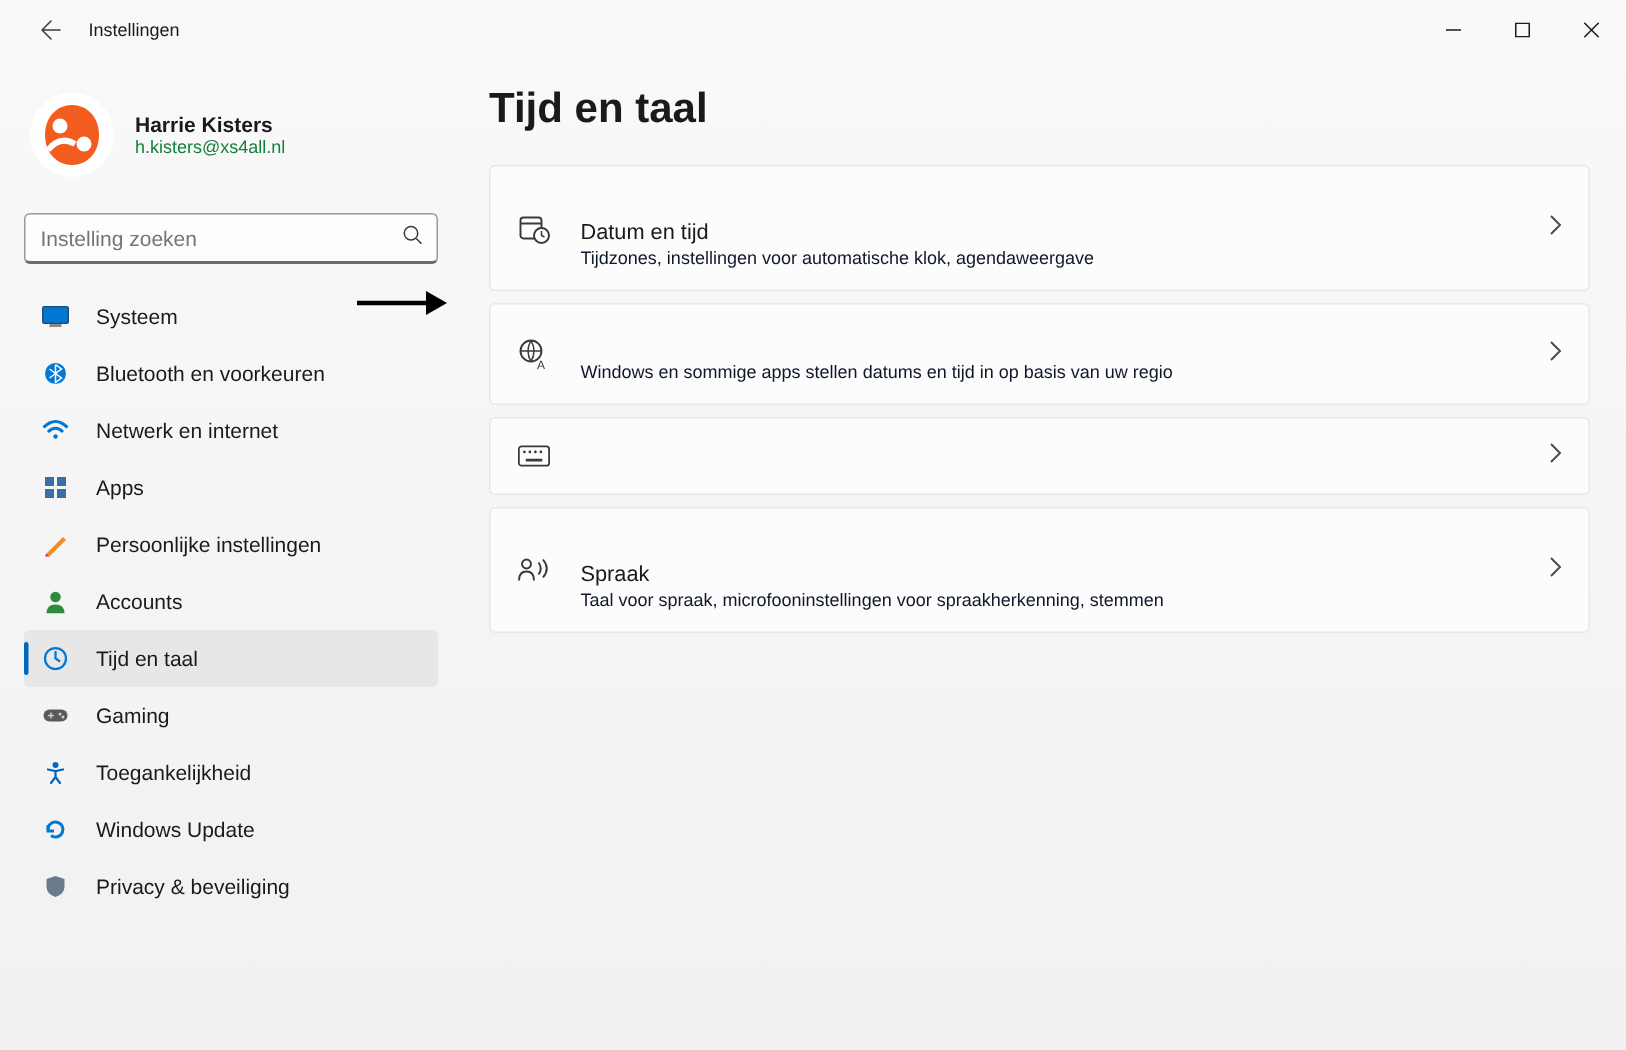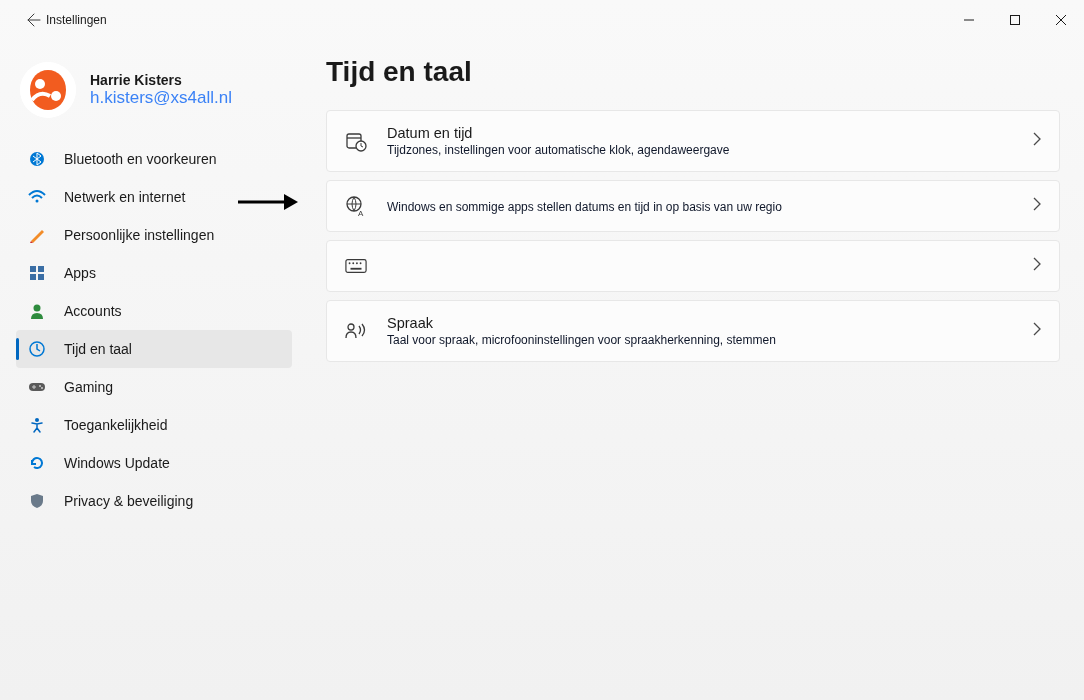--- a/index.html
+++ b/index.html
@@ -1,40 +1,40 @@
 <!DOCTYPE html>
 <html><head>
 <meta charset="utf-8">
 <style>
   * { margin: 0; padding: 0; box-sizing: border-box; font-family: "Segoe UI", sans-serif; }
   body { width: 1084px; height: 700px; background: linear-gradient(180deg, #f9f9f9 0%, #f1f1f1 100%); overflow: hidden; color: #1a1a1a; }
   .titlebar { height: 40px; display: flex; align-items: center; padding-left: 22px; }
   .back-btn { width: 24px; height: 24px; display:flex; align-items:center; justify-content:center; cursor:pointer; }
-  .title-text { margin-left: 0; font-size: 12px; }
+  .title-text { margin-left: 13px; font-size: 12px; }
   .win-controls { margin-left:auto; display:flex; }
   .win-btn { width:46px; height:32px; display:flex; align-items:center; justify-content:center; cursor:pointer; }
   .container { display:flex; height: calc(100% - 40px); }
   .sidebar { width: 300px; padding: 16px 8px 0 16px; }
   .profile { display:flex; align-items:center; gap:14px; padding: 6px 4px 18px 4px; }
   .avatar { width:56px; height:56px; border-radius:50%; background:#fff; display:flex; align-items:center; justify-content:center; overflow:hidden; }
   .profile-name { font-size:14px; font-weight:600; }
-  .profile-email { font-size:17px; color:#3b82f6; }
+  .profile-email { font-size:12px; color:#15803d; }
   .search-wrap { position:relative; margin: 6px 0 16px 0; }
   .search-input { width: 100%; height:34px; border:1px solid #9a9a9a; border-bottom:2px solid #6c6c6c; border-radius:4px; background:#fdfdfd; padding: 0 36px 0 10px; font-size:14px; }
   .search-icon { position:absolute; right:10px; top:50%; transform:translateY(-50%); }
   .nav { display:flex; flex-direction:column; margin-top:4px; }
   .nav-item { display:flex; align-items:center; gap:18px; height:38px; padding:0 12px; border-radius:4px; font-size:14px; cursor:pointer; position:relative; }
   .nav-item.active { background: #e7e7e7; }
   .nav-item.active::before { content:""; position:absolute; left:0; top:8px; bottom:8px; width:3px; border-radius:2px; background:#0067c0; }
   .nav-icon { width:18px; height:18px; display:flex; align-items:center; justify-content:center; }
   .main { flex:1; padding: 12px 24px 0 12px; position:relative; }
   .page-title { font-size:28px; font-weight:600; margin: 4px 0 22px 14px; }
   .card { background:#fcfcfc; border:1px solid #e7e7e7; border-radius:4px; margin:0 0 8px 14px; display:flex; align-items:center; padding: 14px 18px; cursor:pointer; }
   .card-icon { width:22px; height:22px; margin-right:20px; display:flex; align-items:center; justify-content:center; }
-  .card-body { flex:1; }
+  .card-body { flex:1;margin-top:22px; }
   .card-title { font-size:14.5px; }
   .card-sub { font-size:12px; color:#0f172a; margin-top:2px; }
   .chev { color:#4a4a4a; }
   .arrow-callout { position:absolute; left:-64px; top:152px; }
 </style>
 </head>
 <body>
 
 <div class="titlebar">
   <div class="back-btn">
@@ -73,22 +73,40 @@
           <circle cx="36" cy="34" r="5" fill="#fff"></circle>
           <path d="M12 38 Q20 28 30 34" stroke="#fff" stroke-width="4" fill="none"></path>
         </svg>
       </div>
       <div>
         <div class="profile-name">Harrie Kisters</div>
         <div class="profile-email">h.kisters@xs4all.nl</div>
       </div>
     </div>
 
+    <div class="search-wrap">
+      <input class="search-input" placeholder="Instelling zoeken" style="">
+      <span class="search-icon">
+        <svg width="14" height="14" viewBox="0 0 14 14">
+            <circle cx="6" cy="6" r="4.5" stroke="#3a3a3a" fill="none" stroke-width="1"></circle>
+            <line x1="9.5" y1="9.5" x2="13" y2="13" stroke="#3a3a3a" stroke-width="1"></line>
+          </svg>
+      </span>
+    </div>
 
     <div class="nav">
+      <div class="nav-item">
+        <span class="nav-icon">
+            <svg width="18" height="14" viewBox="0 0 18 14">
+              <rect x="0.5" y="0.5" width="17" height="11" rx="1" fill="#0078d4" stroke="#205080"></rect>
+              <rect x="5" y="12" width="8" height="2" fill="#888"></rect>
+            </svg>
+          </span>
+        <span>Systeem</span>
+      </div>
       <div class="nav-item">
         <span class="nav-icon">
             <svg width="14" height="16" viewBox="0 0 14 16">
               <circle cx="7" cy="8" r="7" fill="#0078d4"></circle>
               <path d="M7 2 L11 5 L7 8 L11 11 L7 14 V2 M3 5 L7 8 M3 11 L7 8" stroke="#fff" stroke-width="1" fill="none"></path>
             </svg>
           </span>
         <span>Bluetooth en voorkeuren</span>
       </div>
       <div class="nav-item">
@@ -96,37 +114,37 @@
             <svg width="18" height="14" viewBox="0 0 18 14">
               <path d="M1 5 Q9 -3 17 5" stroke="#0078d4" stroke-width="2" fill="none"></path>
               <path d="M4 8 Q9 3 14 8" stroke="#0078d4" stroke-width="2" fill="none"></path>
               <circle cx="9" cy="11" r="1.5" fill="#0078d4"></circle>
             </svg>
           </span>
         <span>Netwerk en internet</span>
       </div>
       <div class="nav-item">
         <span class="nav-icon">
-            <svg width="18" height="18" viewBox="0 0 18 18">
-              <path d="M3 15 L14 4 L16 6 L5 17 Z" fill="#f28c28"></path>
-              <path d="M2 17 L3 15 L5 17 Z" fill="#d03030"></path>
-            </svg>
-          </span>
-        <span>Persoonlijke instellingen</span>
-      </div>
-      <div class="nav-item">
-        <span class="nav-icon">
             <svg width="16" height="16" viewBox="0 0 16 16">
               <rect x="1" y="1" width="6" height="6" fill="#3a6ea5"></rect>
               <rect x="9" y="1" width="6" height="6" fill="#3a6ea5"></rect>
               <rect x="1" y="9" width="6" height="6" fill="#3a6ea5"></rect>
               <rect x="9" y="9" width="6" height="6" fill="#3a6ea5"></rect>
             </svg>
           </span>
         <span>Apps</span>
+      </div>
+      <div class="nav-item">
+        <span class="nav-icon">
+            <svg width="18" height="18" viewBox="0 0 18 18">
+              <path d="M3 15 L14 4 L16 6 L5 17 Z" fill="#f28c28"></path>
+              <path d="M2 17 L3 15 L5 17 Z" fill="#d03030"></path>
+            </svg>
+          </span>
+        <span>Persoonlijke instellingen</span>
       </div>
       <div class="nav-item">
         <span class="nav-icon">
             <svg width="16" height="16" viewBox="0 0 16 16">
               <circle cx="8" cy="5" r="3.5" fill="#2e8b3d"></circle>
               <path d="M2 16 Q2 10 8 10 Q14 10 14 16 Z" fill="#2e8b3d"></path>
             </svg>
           </span>
         <span>Accounts</span>
       </div>

